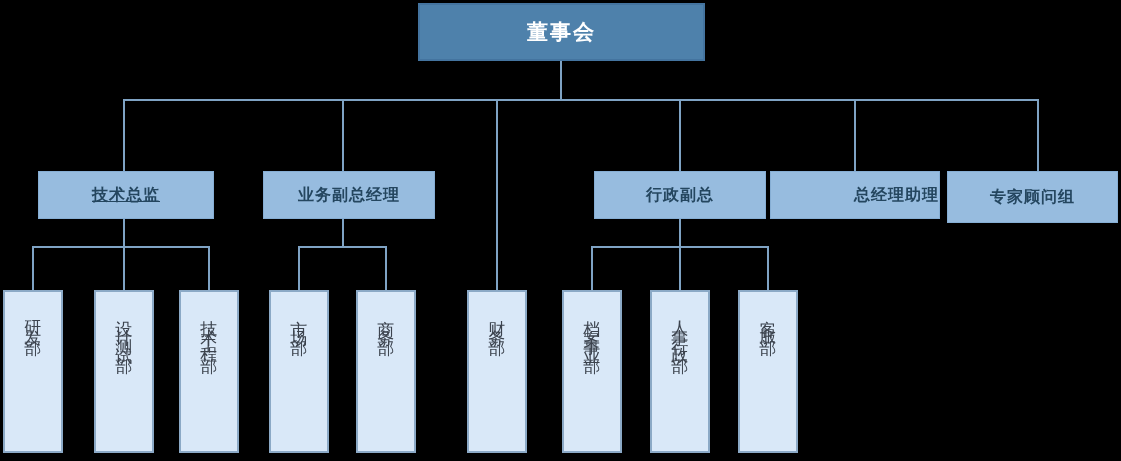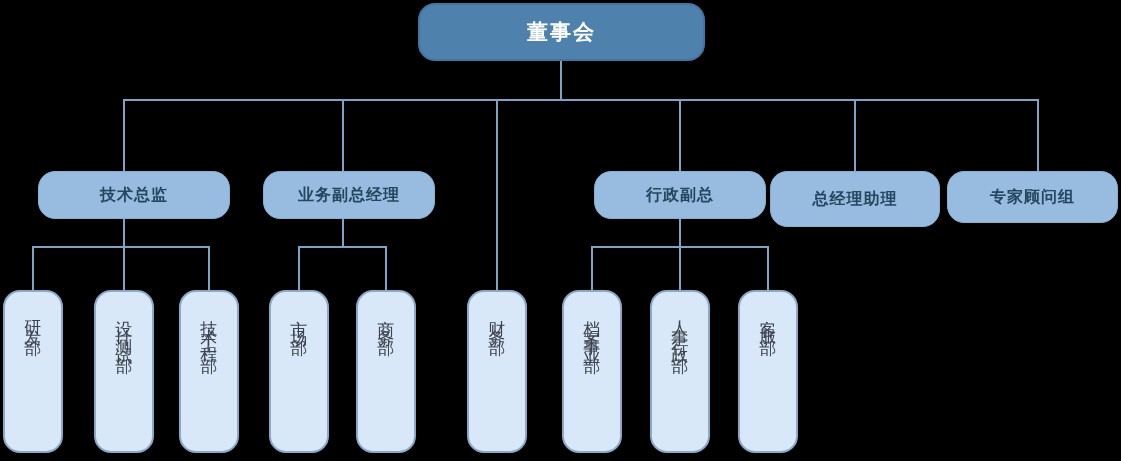--- a/index.html
+++ b/index.html
@@ -27,21 +27,20 @@
     stroke-width: 2;
     fill: none;
   }
   .node {
     position: absolute;
     box-sizing: border-box;
     display: flex;
     align-items: center;
     justify-content: center;
     text-align: center;
-    border-radius: 17px;
   }
   .node.root {
     background: var(--root-fill, #4e81ab);
     border: 2px solid var(--root-border, #44749f);
     color: var(--root-text, #ffffff);
     font-size: 21px;
     font-weight: bold;
     letter-spacing: 2px;
   }
   .node.l2 {
@@ -92,30 +91,30 @@
     <path d="M680 219 L680 291"></path>
     <path d="M592 247 L768 247"></path>
     <path d="M592 246 L592 291"></path>
     <path d="M768 246 L768 291"></path>
   </svg>
 
   <div class="node root" style="left:418px; top:3px; width:287px; height:58px;">
     <span>董事会</span>
   </div>
 
-  <div class="node l2" style="left:38px; top:171px; width:192px; height:48px;">
+  <div class="node l2" style="left:38px; top:171px; width:176px; height:48px;text-decoration:underline;">
     <span>技术总监</span>
   </div>
   <div class="node l2" style="left:263px; top:171px; width:172px; height:48px;">
     <span>业务副总经理</span>
   </div>
   <div class="node l2" style="left:594px; top:171px; width:172px; height:48px;">
     <span>行政副总</span>
   </div>
-  <div class="node l2" style="left:770px; top:171px; width:170px; height:56px;">
+  <div class="node l2" style="left:770px; top:171px; width:170px; height:48px;justify-content:flex-end;">
     <span>总经理助理</span>
   </div>
   <div class="node l2" style="left:947px; top:171px; width:171px; height:52px;">
     <span>专家顾问组</span>
   </div>
 
   <div class="node l3" style="left:3px; top:290px; width:60px; height:163px;">
     <span class="v-label">研发部</span>
   </div>
   <div class="node l3" style="left:94px; top:290px; width:60px; height:163px;">

